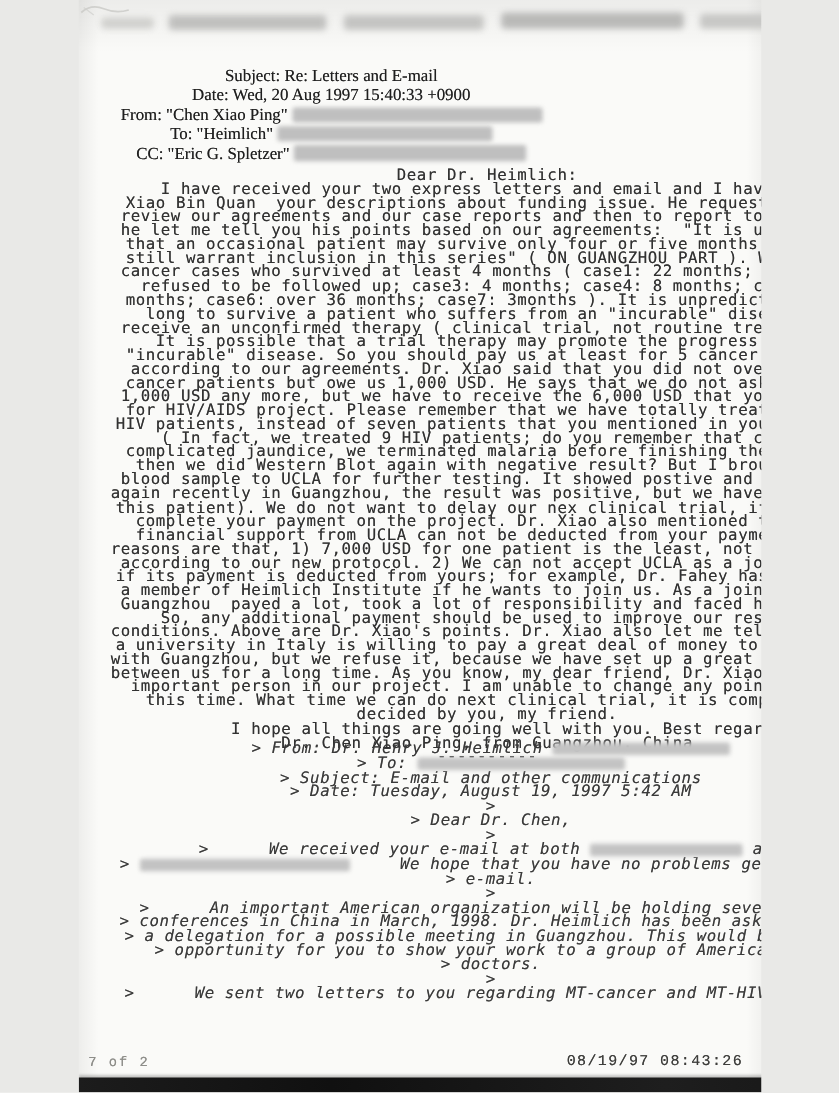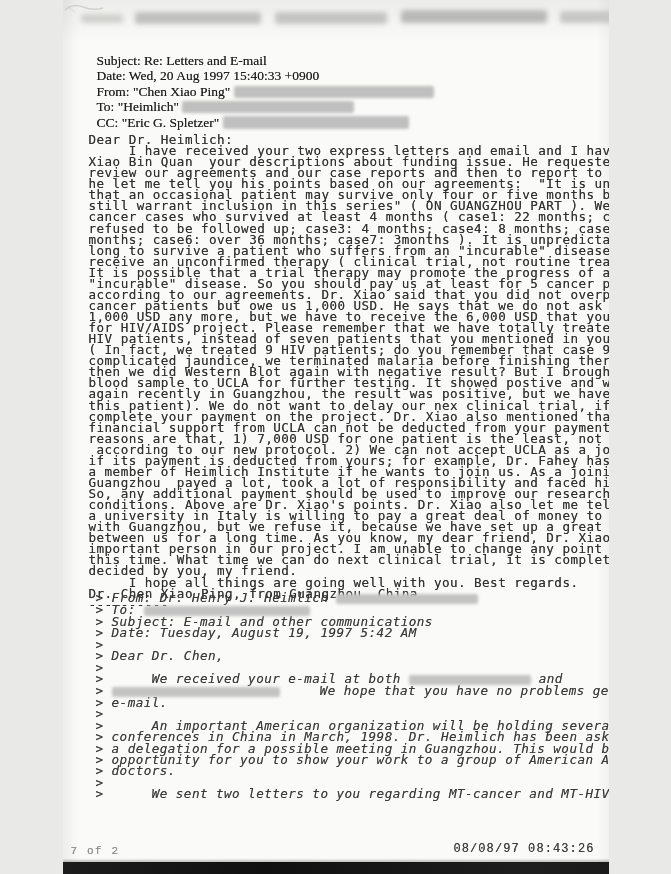--- a/index.html
+++ b/index.html
@@ -7,20 +7,21 @@
     position:relative;
     width:546px;height:874px;
     margin:0 auto;
     background-color:#fafaf8;
     background-image:
       linear-gradient(180deg, rgba(0,0,0,0.055), rgba(0,0,0,0) 42px),
       linear-gradient(90deg, rgba(0,0,0,0.05), rgba(0,0,0,0) 16px),
       linear-gradient(270deg, rgba(0,0,0,0.035), rgba(0,0,0,0) 12px);
     overflow:hidden;
     font-family:"Liberation Mono","DejaVu Sans Mono",monospace;
+    text-align:center;
   }
   
   .band-blob{position:absolute;border-radius:3px;filter:blur(2.6px);}
   
   .pencil{position:absolute;left:0;top:0;}
   
   pre{margin:0;white-space:pre;}
   .hdr{
     position:absolute;left:34px;top:53px;
     font-family:"Liberation Serif","DejaVu Serif",serif;
@@ -150,17 +151,17 @@
 &gt;
 &gt;      An important American organization will be holding several AIDS
 &gt; conferences in China in March, 1998. Dr. Heimlich has been asked to lead
 &gt; a delegation for a possible meeting in Guangzhou. This would be a great
 &gt; opportunity for you to show your work to a group of American AIDS
 &gt; doctors.
 &gt;
 &gt;      We sent two letters to you regarding MT-cancer and MT-HIV projects</pre>
 
   <div class="footer-left">7 of 2</div>
-  <div class="footer-right">08/08/97 08:43:26</div>
+  <div class="footer-right">08/19/97 08:43:26</div>
 
   <div class="bottom-bar"></div>
 
 </div>
 
 </body></html>

